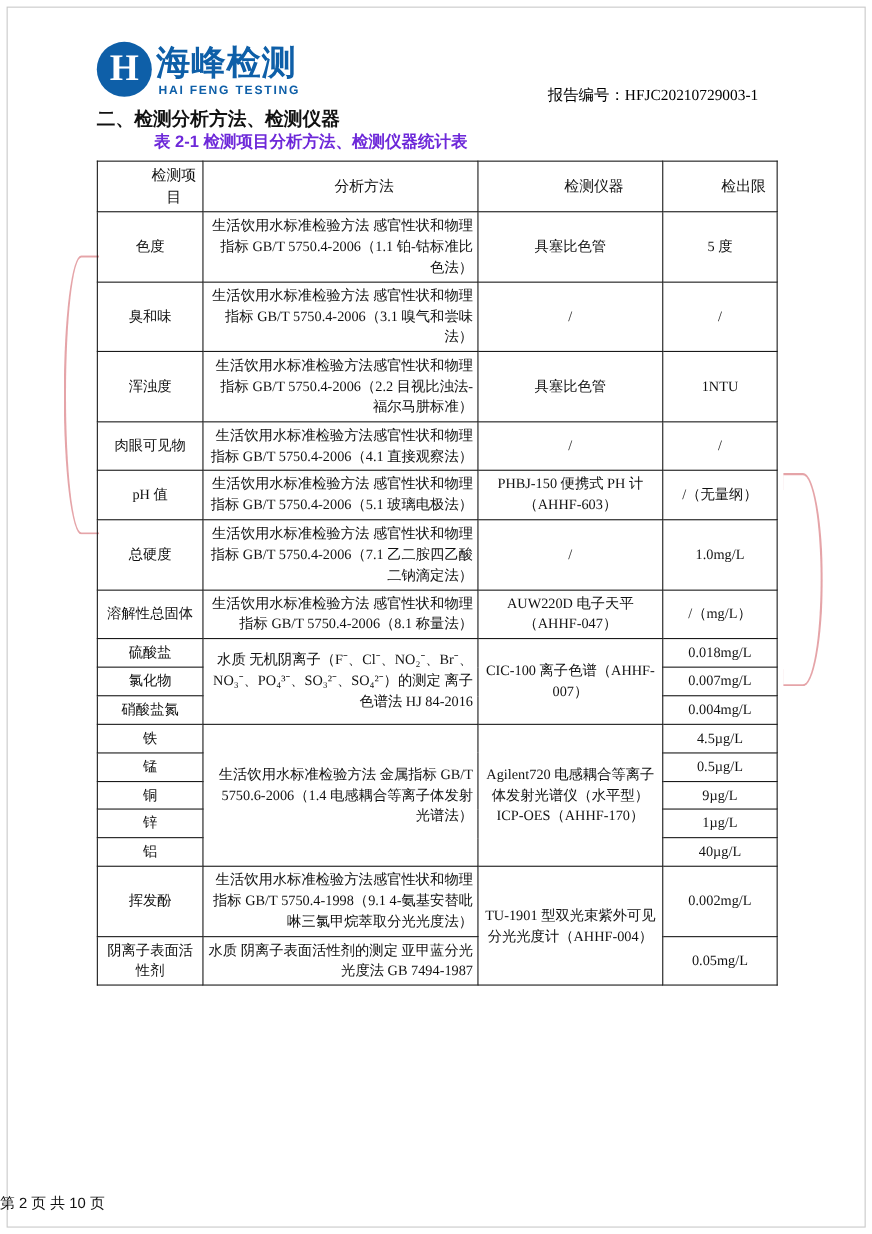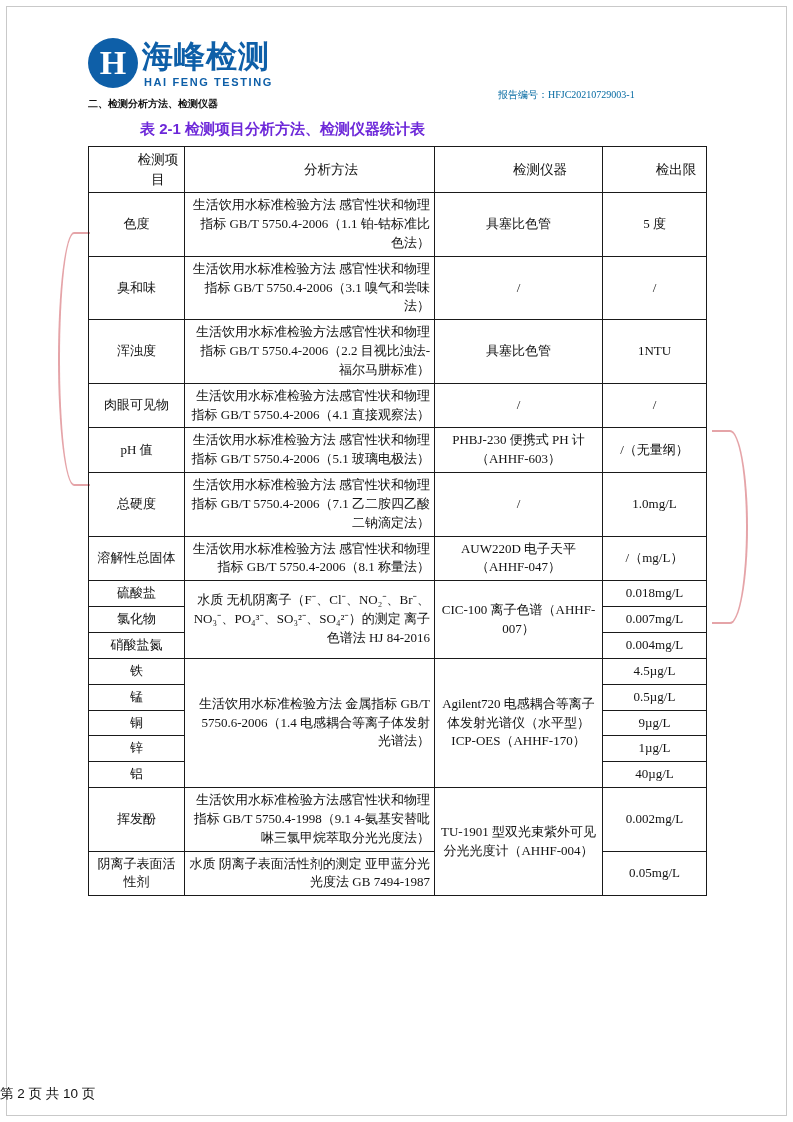--- a/index.html
+++ b/index.html
@@ -86,33 +86,33 @@
     font-family: "Liberation Sans", sans-serif;
     font-size: 11px;
     font-weight: bold;
     color: #0e5fa8;
     letter-spacing: 1.6px;
     white-space: nowrap;
   }
   .report-no {
     position: absolute;
     left: 410px;
-    top: 52px;
-    font-size: 10px;
-    color: #0369a1;
+    top: 42px;
+    font-size: 14px;
+    color: #000000;
     white-space: nowrap;
   }
 
   
   .section-title {
     position: absolute;
     left: 88px;
     top: 97px;
     font-family: "Liberation Sans", sans-serif;
-    font-size: 10px;
+    font-size: 17px;
     font-weight: bold;
     color: #111;
     white-space: nowrap;
   }
   .table-caption {
     position: absolute;
     left: 140px;
     top: 120px;
     font-family: "Liberation Sans", sans-serif;
     font-size: 15px;
@@ -253,21 +253,21 @@
         <tr>
           <td class="c-item">肉眼可见物</td>
           <td class="c-method">生活饮用水标准检验方法感官性状和物理指标  GB/T 5750.4-2006（4.1 直接观察法）</td>
           <td class="c-instr">/</td>
           <td class="c-limit">/</td>
         </tr>
 
         <tr>
           <td class="c-item">pH 值</td>
           <td class="c-method">生活饮用水标准检验方法 感官性状和物理指标  GB/T 5750.4-2006（5.1 玻璃电极法）</td>
-          <td class="c-instr">PHBJ-230 便携式 PH 计（AHHF-603）</td>
+          <td class="c-instr">PHBJ-150 便携式 PH 计（AHHF-603）</td>
           <td class="c-limit">/（无量纲）</td>
         </tr>
 
         <tr>
           <td class="c-item">总硬度</td>
           <td class="c-method">生活饮用水标准检验方法 感官性状和物理指标  GB/T 5750.4-2006（7.1 乙二胺四乙酸二钠滴定法）</td>
           <td class="c-instr">/</td>
           <td class="c-limit">1.0mg/L</td>
         </tr>
 

